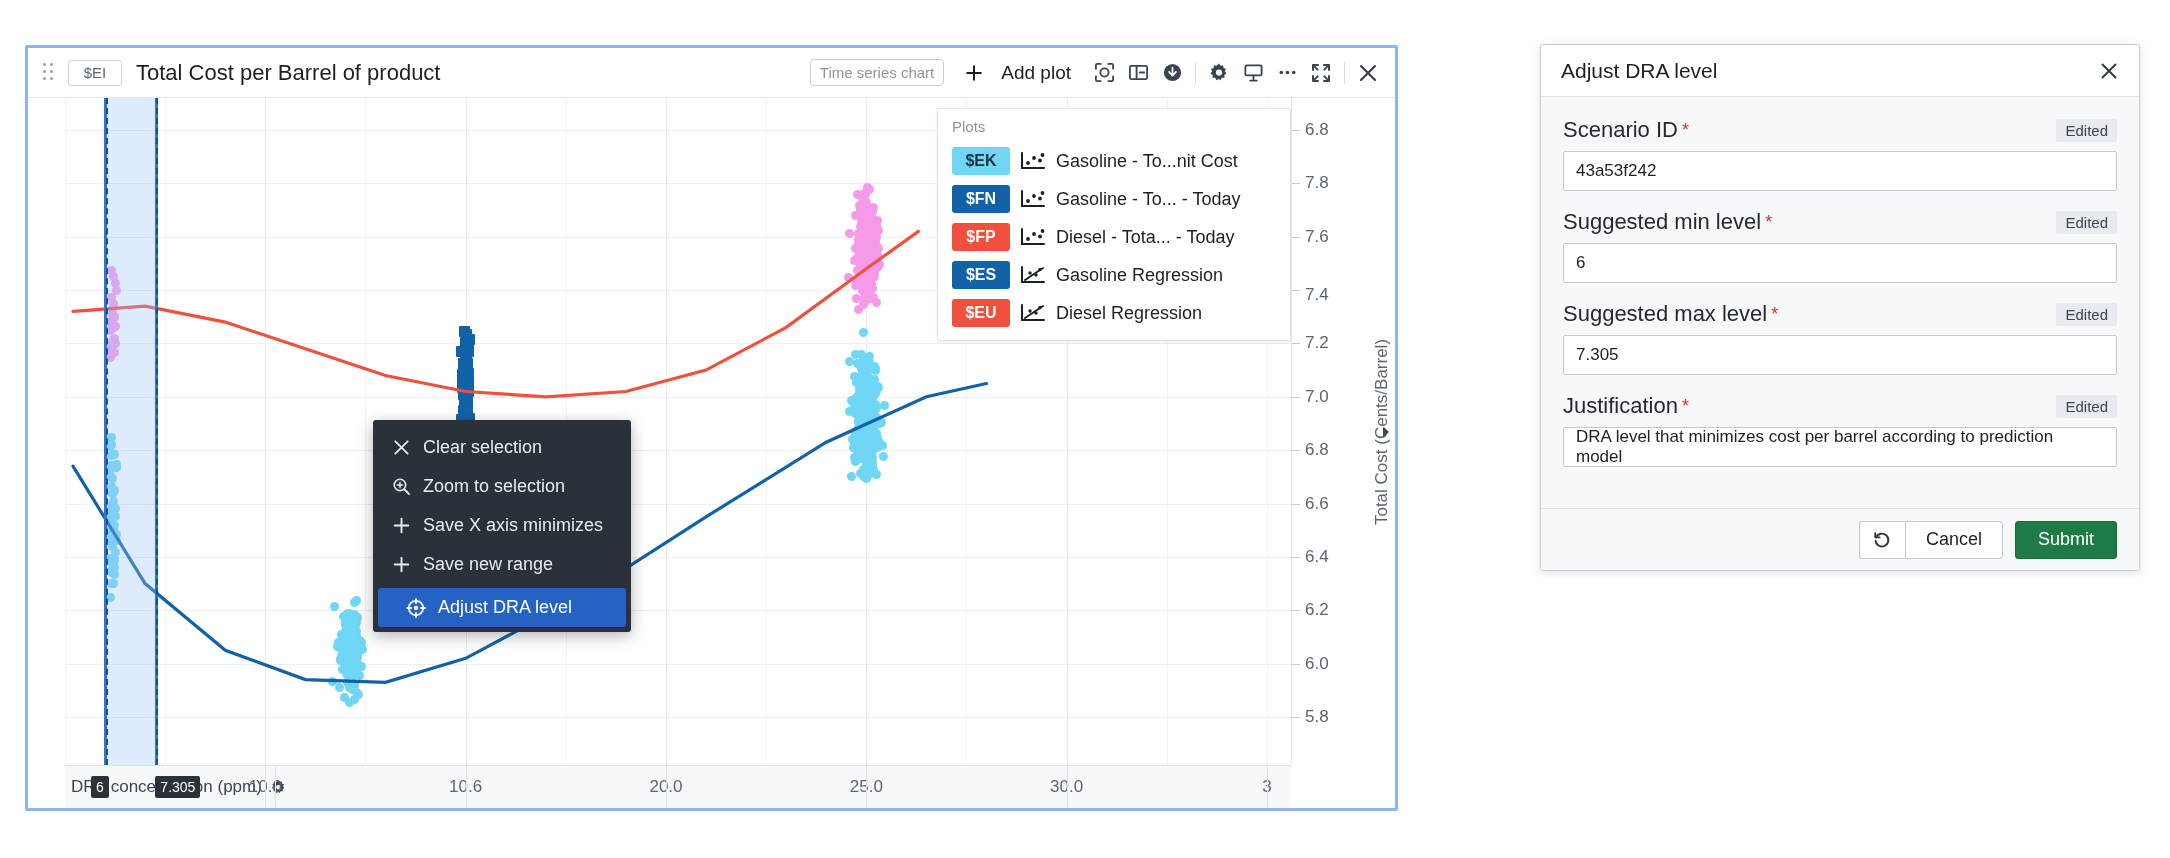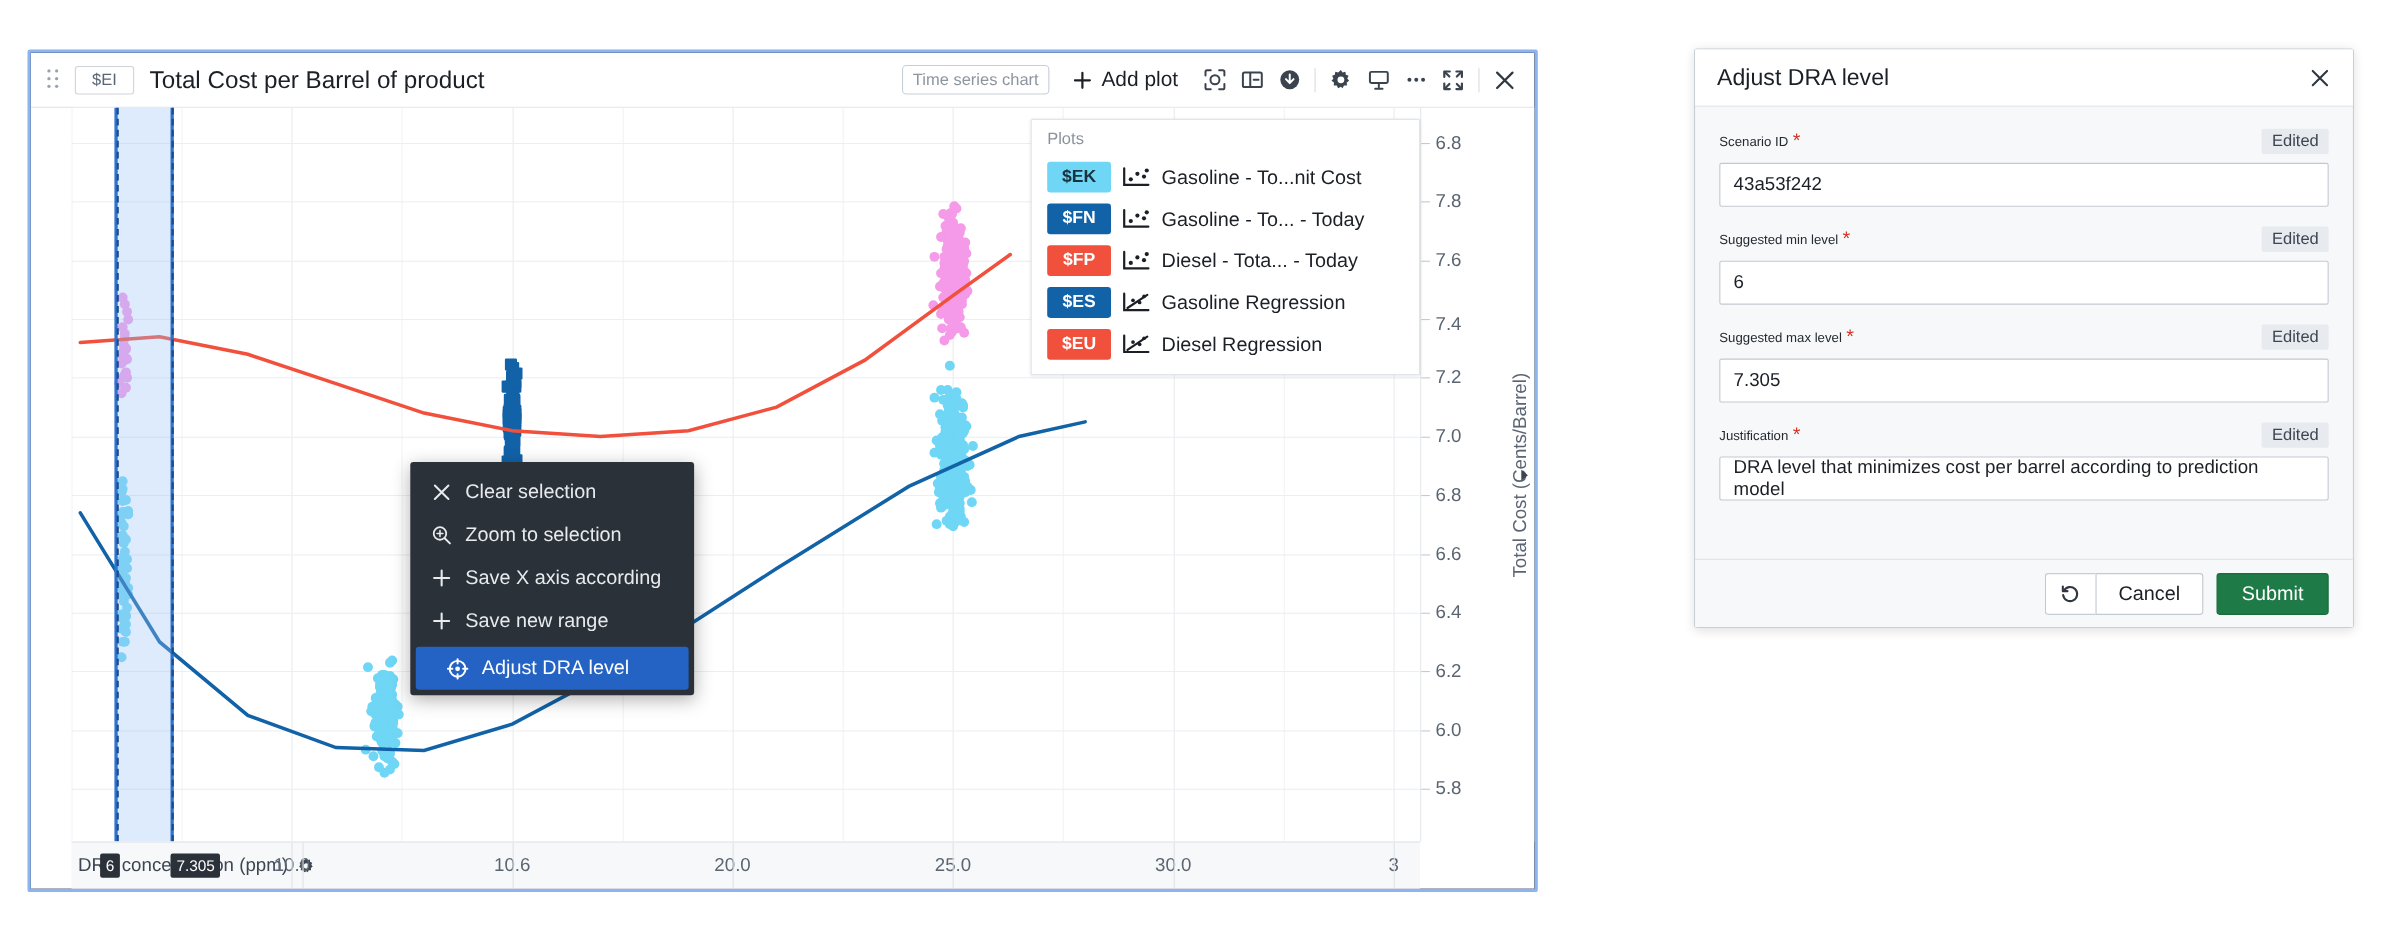--- a/index.html
+++ b/index.html
@@ -58,21 +58,21 @@
     margin-left: auto;
     display: flex; align-items: center; gap: 0px;
   }
   #chart-type-pill {
     border: 1px solid #c8ced6; border-radius: 4px;
     color: #8d959e; font-size: 15px;
     padding: 4px 9px; margin-right: 14px;
     white-space: nowrap; background: #fff;
   }
   #add-plot-btn {
-    display: flex; align-items: center; gap: 7px;
+    display: flex; align-items: center; gap: 17px;
     font-size: 19px; color: #1b2026;
     padding: 3px 6px; cursor: pointer; margin-right: 10px;
     white-space: nowrap;
   }
   .tb-icon {
     width: 34px; height: 34px;
     display: flex; align-items: center; justify-content: center;
     cursor: pointer; color: #3b444e;
   }
   .tb-sep { width: 1px; height: 22px; background: #d8dce1; margin: 0 6px; }
@@ -241,21 +241,21 @@
   #dialog-close { margin-left: auto; cursor: pointer; color: #2f3740; display:flex; align-items:center; }
   #dialog-body {
     flex: 1; padding: 20px 22px 10px 22px;
     overflow: hidden;
   }
   .field { margin-bottom: 18px; }
   .field-head {
     display: flex; align-items: center;
     margin-bottom: 8px;
   }
-  .field-label { font-size: 12px; color: #242a31; }
+  .field-label { font-size: 22px; color: #242a31; }
   .req-star { color: #d93025; font-size: 18px; margin-left: 4px; }
   .edited-badge {
     margin-left: auto;
     background: #e7eaee; color: #3c4550;
     font-size: 15px; padding: 3px 9px; border-radius: 2px;
   }
   .field-input {
     width: 100%; height: 40px;
     background: #ffffff;
     border: 1px solid #c3c9d1;
@@ -1461,21 +1461,21 @@
               </svg>
             </span>
             <span>Zoom to selection</span>
           </div>
           <div class="ctx-item">
             <span class="ctx-ico">
               <svg width="19" height="19" viewBox="0 0 20 20">
                 <path d="M10 2.8v14.4M2.8 10h14.4" stroke="#e8ebee" stroke-width="2" stroke-linecap="round"></path>
               </svg>
             </span>
-            <span>Save X axis according</span>
+            <span>Save X axis minimizes</span>
           </div>
           <div class="ctx-item">
             <span class="ctx-ico">
               <svg width="19" height="19" viewBox="0 0 20 20">
                 <path d="M10 2.8v14.4M2.8 10h14.4" stroke="#e8ebee" stroke-width="2" stroke-linecap="round"></path>
               </svg>
             </span>
             <span>Save new range</span>
           </div>
           <div class="ctx-item highlight">

